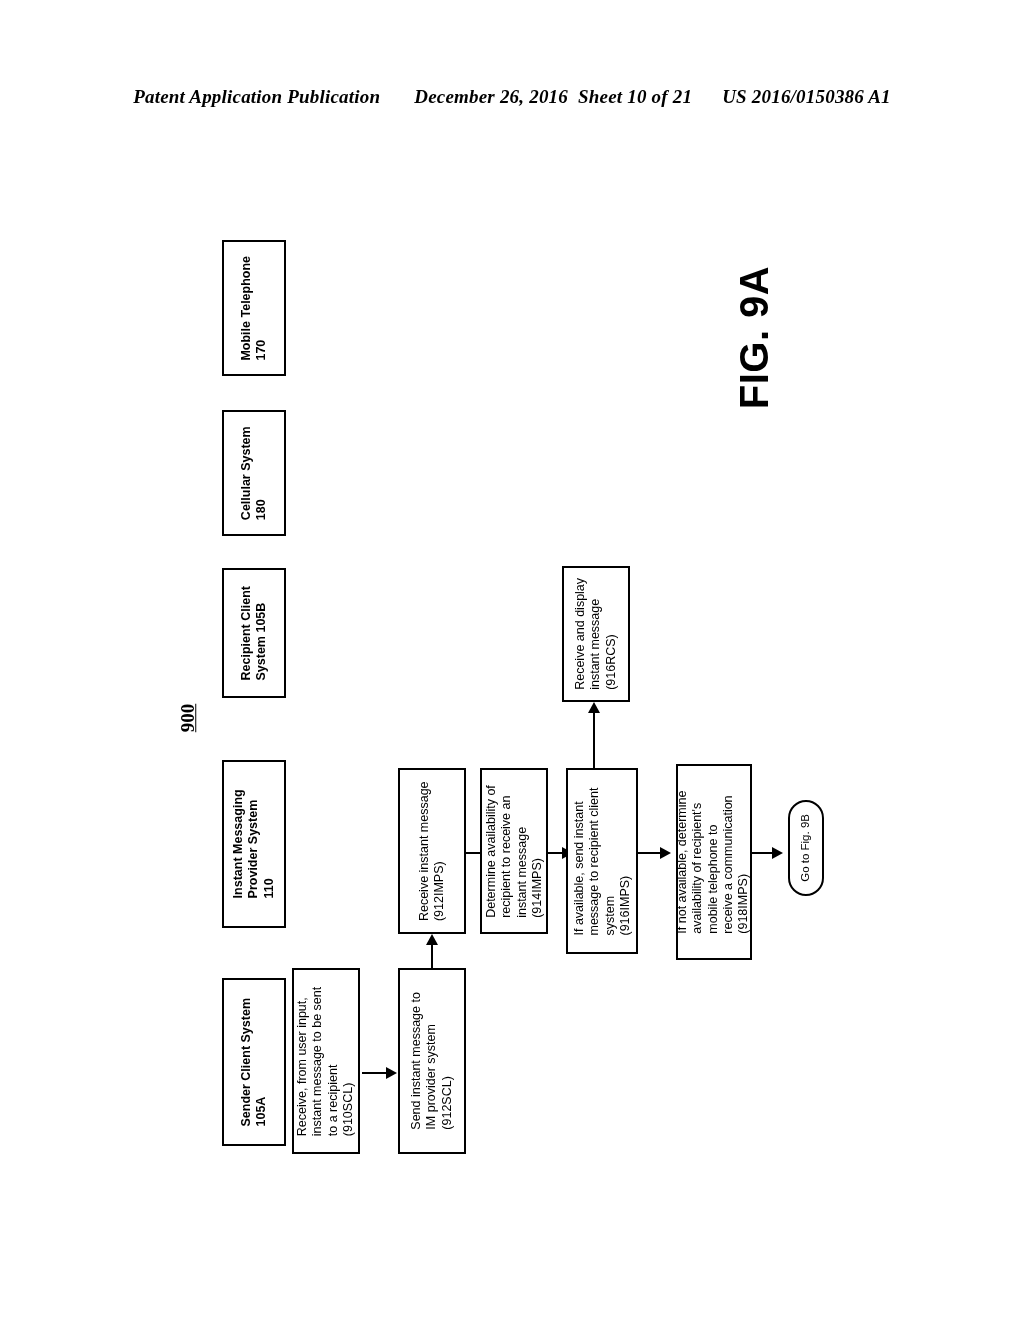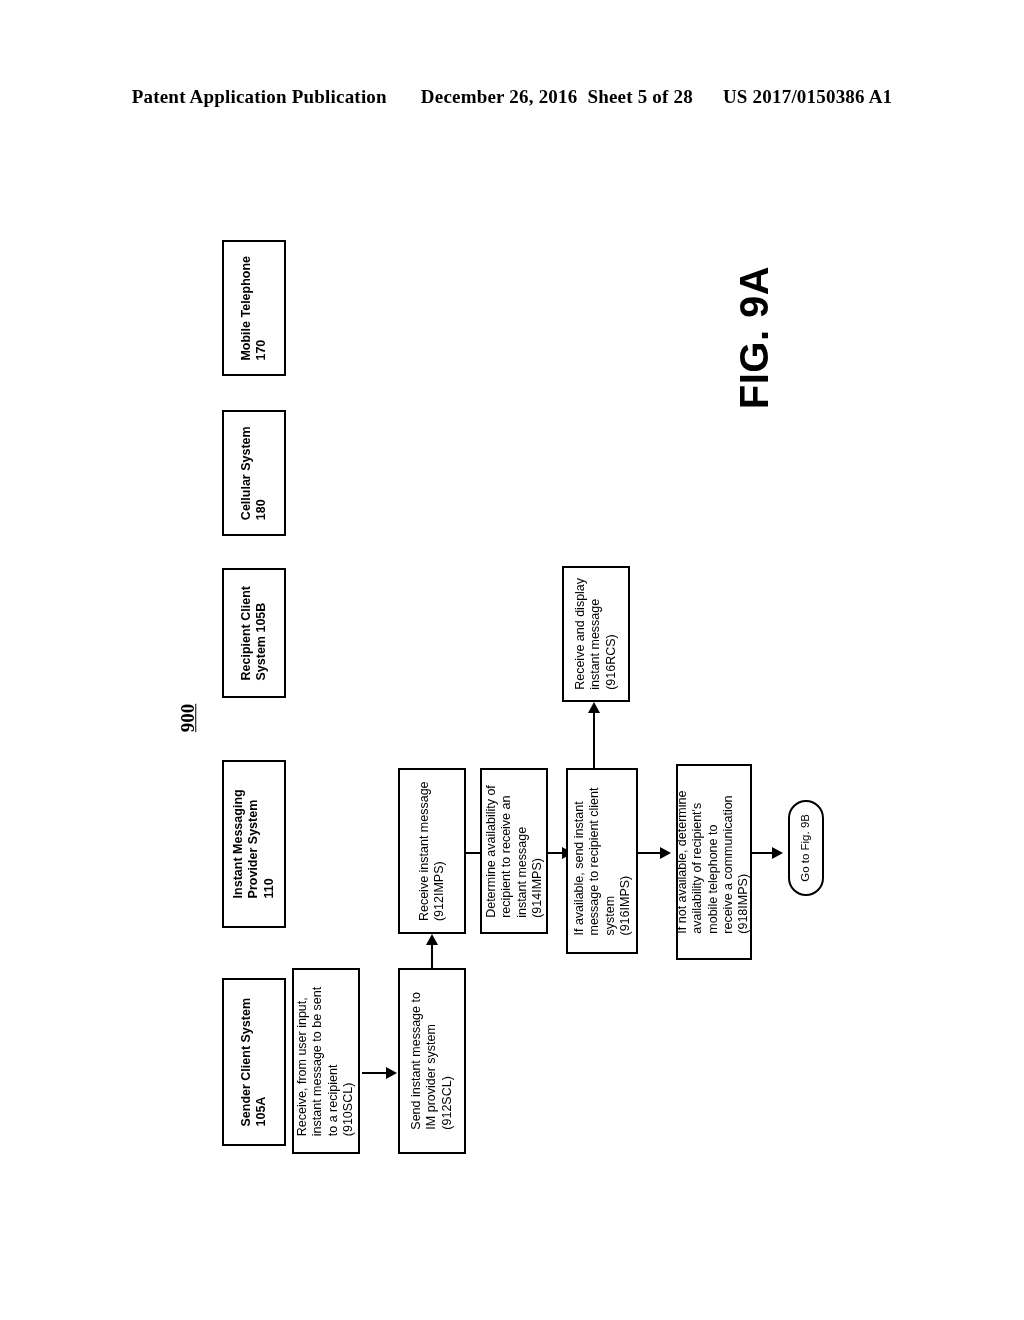--- a/index.html
+++ b/index.html
@@ -22,21 +22,21 @@
     top: 86px;
     left: 0;
     width: 1024px;
     text-align: center;
     font-family: "Liberation Serif", serif;
     font-weight: bold;
     font-size: 19px;
     letter-spacing: 0.2px;
     white-space: nowrap;
   }
-  #pub-header .seg { display: inline-block; }
+  #pub-header .seg { display: inline-block; font-style: italic; }
   #pub-header .gap-a { display: inline-block; width: 34px; }
   #pub-header .gap-b { display: inline-block; width: 10px; }
   #pub-header .gap-c { display: inline-block; width: 30px; }
 
   
   #sheet {
     position: absolute;
     left: 0;
     top: 0;
     width: 1024px;
@@ -140,21 +140,21 @@
     font-weight: bold;
     font-size: 19px;
     text-decoration: underline;
     white-space: nowrap;
   }
 </style>
 </head>
 <body>
 
 <div id="pub-header">
-  <span class="seg">Patent Application Publication</span><span class="gap-a"></span><span class="seg">December 26, 2016</span><span class="gap-b"></span><span class="seg">Sheet 5 of 28</span><span class="gap-c"></span><span class="seg">US 2017/0150386 A1</span>
+  <span class="seg">Patent Application Publication</span><span class="gap-a"></span><span class="seg">December 26, 2016</span><span class="gap-b"></span><span class="seg">Sheet 10 of 21</span><span class="gap-c"></span><span class="seg">US 2016/0150386 A1</span>
 </div>
 
 <div id="sheet">
 
   <div id="ref-900">
     <span class="inner">900</span>
   </div>
 
   <div id="fig-label">
     <span class="inner">FIG. 9A</span>

